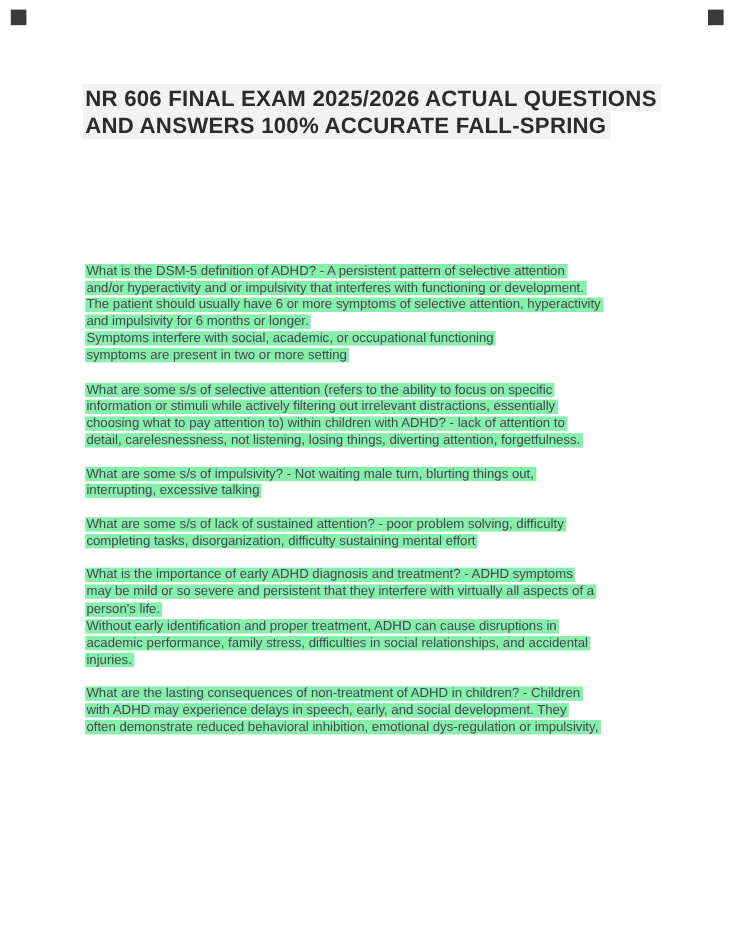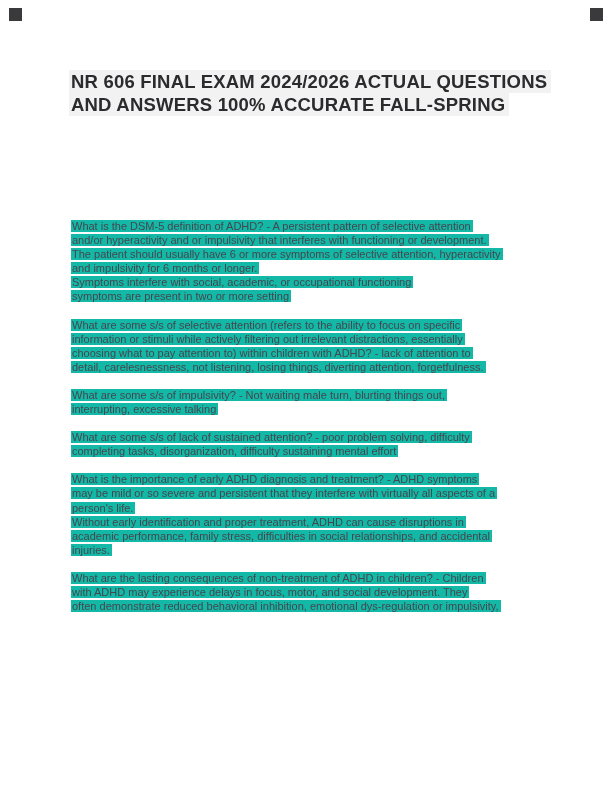--- a/index.html
+++ b/index.html
@@ -50,35 +50,35 @@
   }
   .para {
     margin: 0 0 14px 0;
     font-size: 11px;
     line-height: 14.1px;
     font-weight: 400;
     color: #46464e;
     white-space: pre;
   }
   .para span {
-    background: #14b8a6;
+    background: #86efac;
     padding: 0 2px 0 1px;
     -webkit-box-decoration-break: clone;
     box-decoration-break: clone;
   }
 </style>
 </head>
 <body>
 
 <div class="page">
 
   <div class="corner-mark left"></div>
   <div class="corner-mark right"></div>
 
-  <h1 class="doc-title"><span>NR 606 FINAL EXAM 2024/2026 ACTUAL QUESTIONS
+  <h1 class="doc-title"><span>NR 606 FINAL EXAM 2025/2026 ACTUAL QUESTIONS
 AND ANSWERS 100% ACCURATE FALL-SPRING</span></h1>
 
   <div class="doc-body">
     <p class="para"><span>What is the DSM-5 definition of ADHD? - A persistent pattern of selective attention
 and/or hyperactivity and or impulsivity that interferes with functioning or development.
 The patient should usually have 6 or more symptoms of selective attention, hyperactivity
 and impulsivity for 6 months or longer.
 Symptoms interfere with social, academic, or occupational functioning
 symptoms are present in two or more setting</span></p>
     <p class="para"><span>What are some s/s of selective attention (refers to the ability to focus on specific
@@ -89,17 +89,17 @@
 interrupting, excessive talking</span></p>
     <p class="para"><span>What are some s/s of lack of sustained attention? - poor problem solving, difficulty
 completing tasks, disorganization, difficulty sustaining mental effort</span></p>
     <p class="para"><span>What is the importance of early ADHD diagnosis and treatment? - ADHD symptoms
 may be mild or so severe and persistent that they interfere with virtually all aspects of a
 person's life.
 Without early identification and proper treatment, ADHD can cause disruptions in
 academic performance, family stress, difficulties in social relationships, and accidental
 injuries.</span></p>
     <p class="para"><span>What are the lasting consequences of non-treatment of ADHD in children? - Children
-with ADHD may experience delays in focus, motor, and social development. They
+with ADHD may experience delays in speech, early, and social development. They
 often demonstrate reduced behavioral inhibition, emotional dys-regulation or impulsivity,</span></p>
   </div>
 
 </div>
 
 </body></html>

